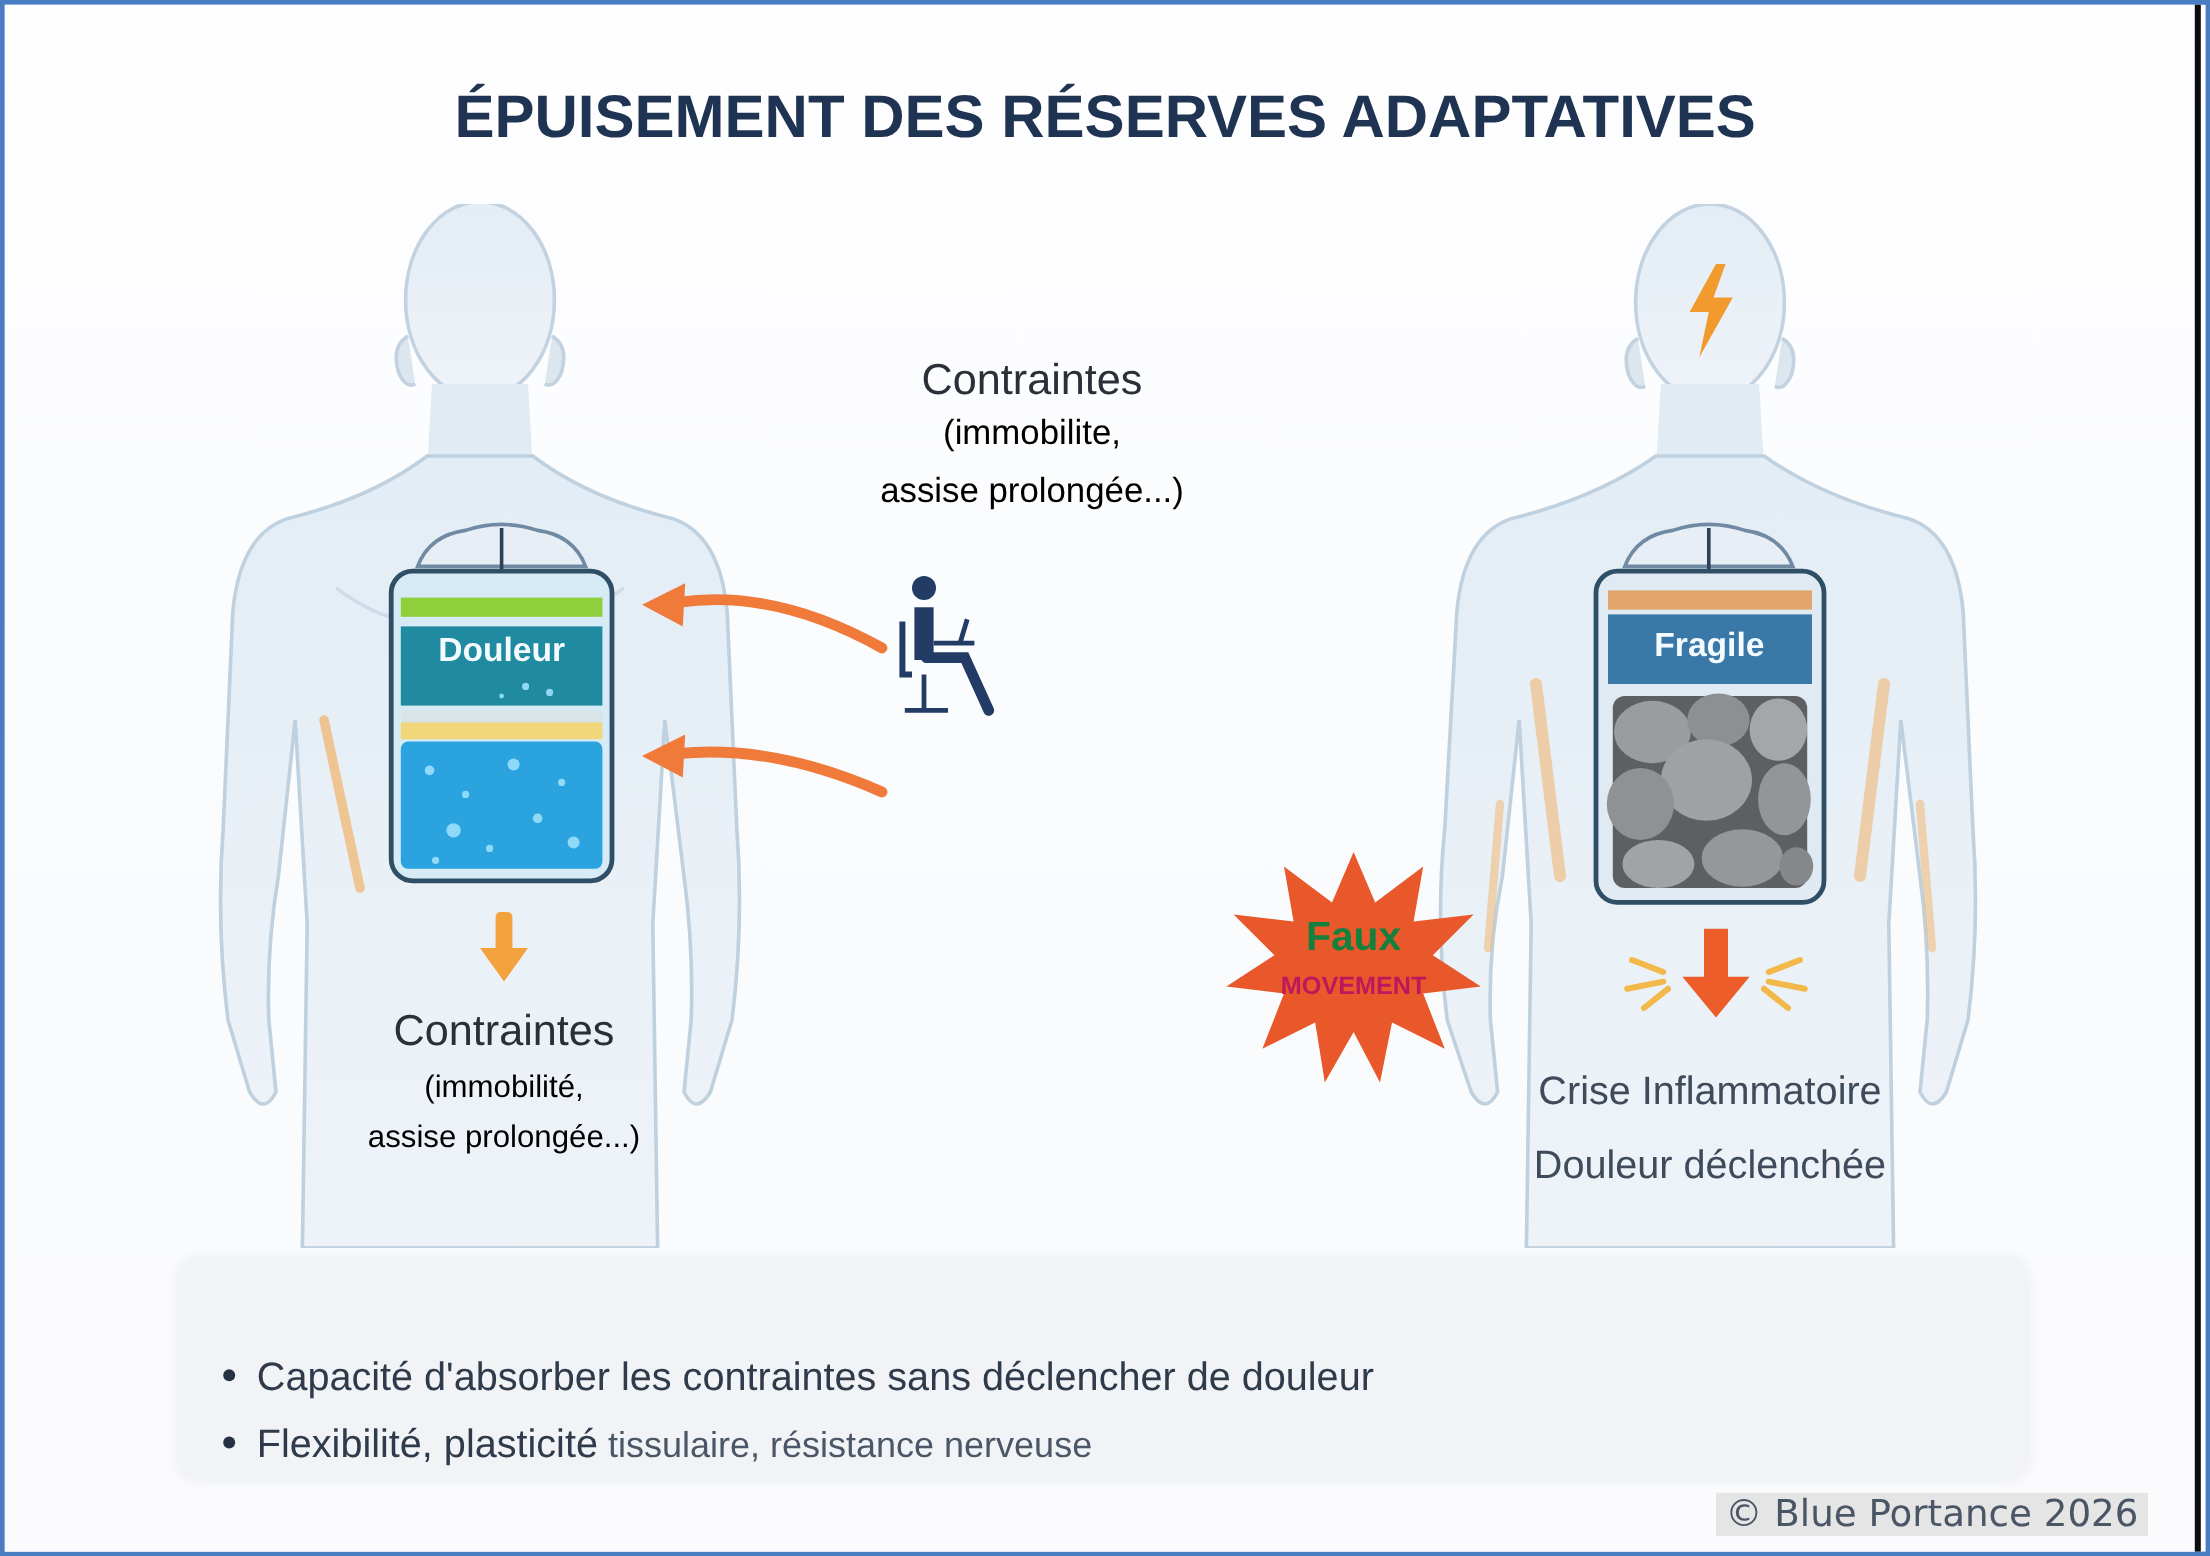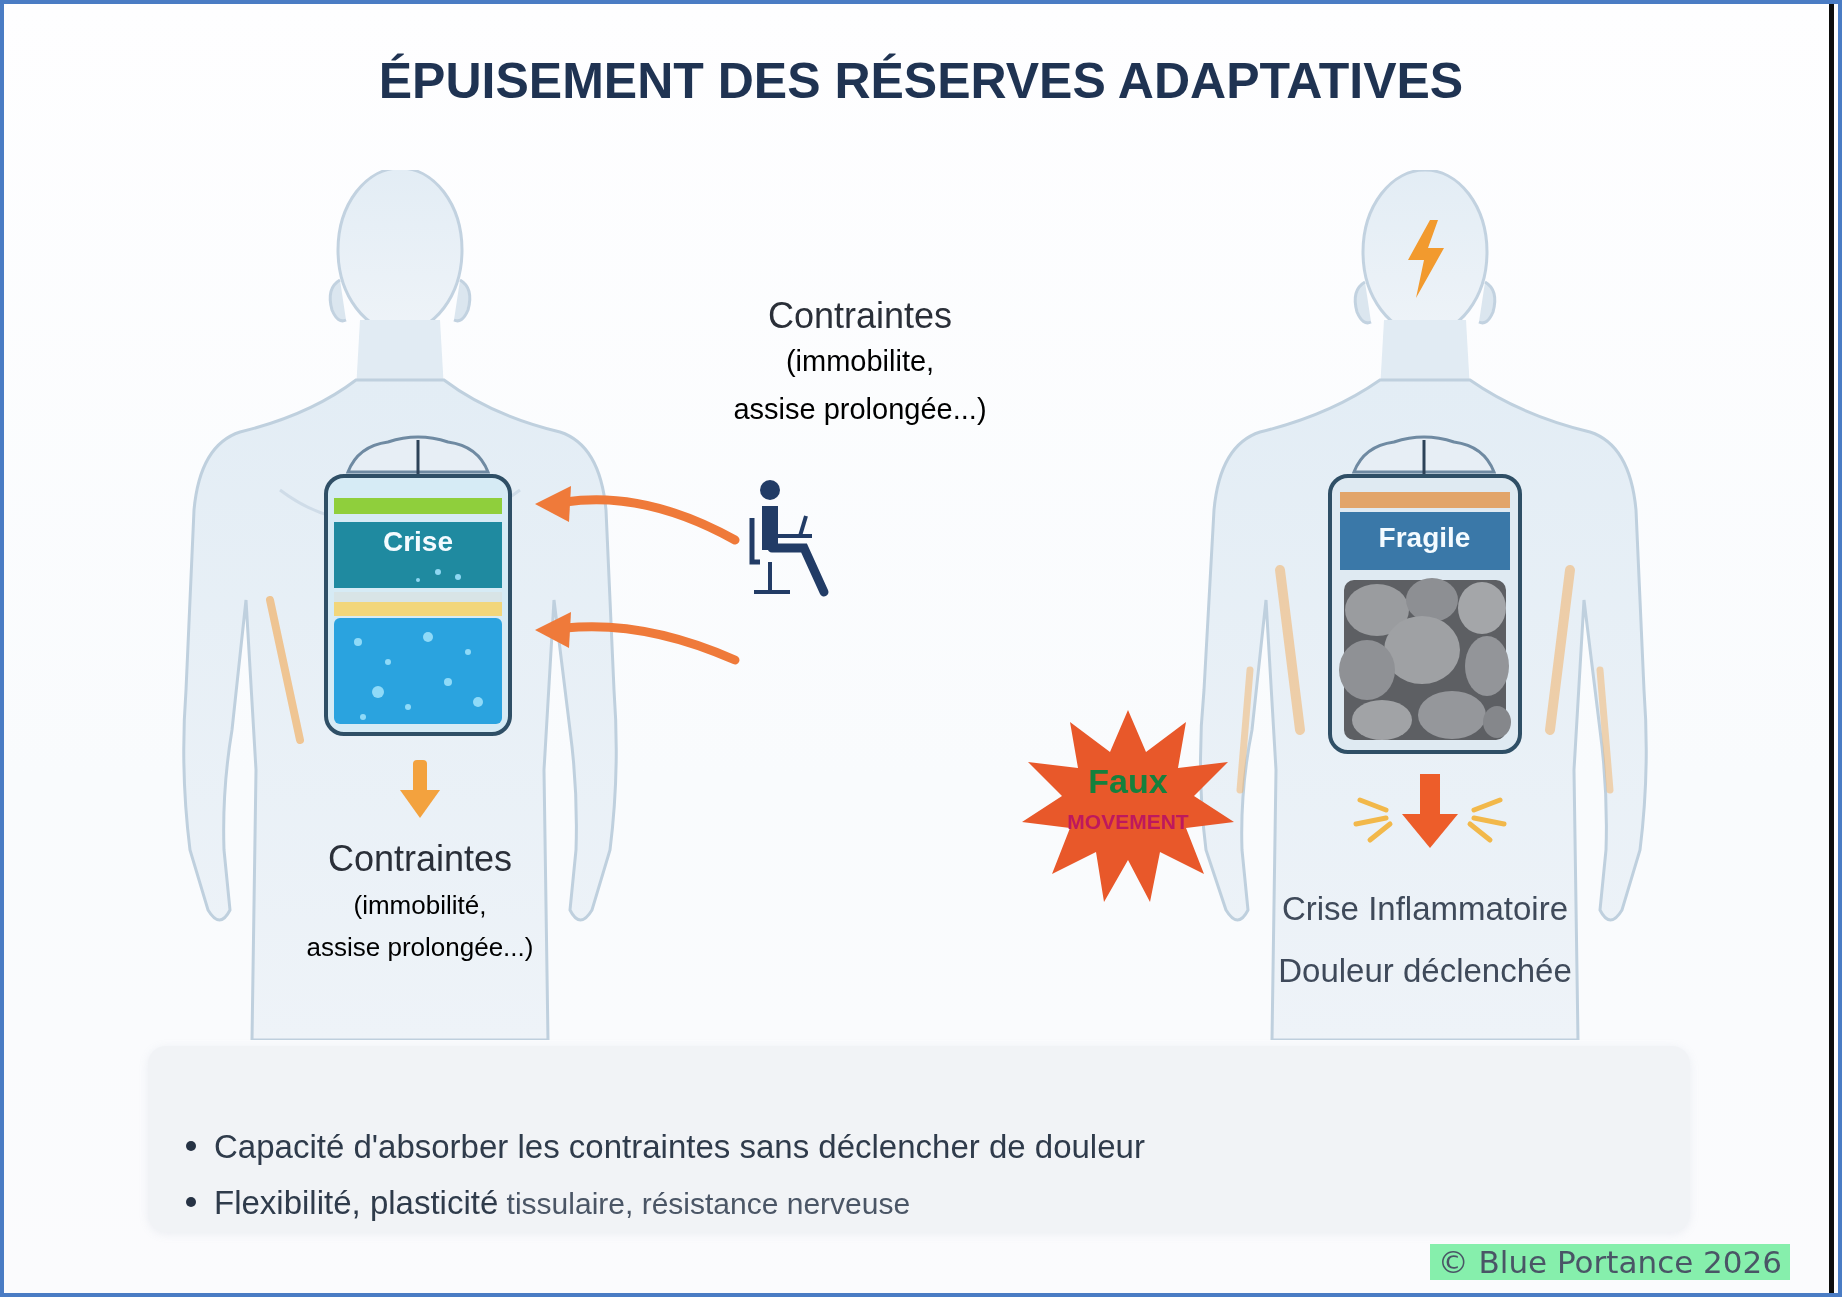--- a/index.html
+++ b/index.html
@@ -1,30 +1,30 @@
 <!DOCTYPE html>
 <html><head>
 <meta charset="utf-8">
 <style>
   html, body { margin:0; padding:0; }
   body { width:1842px; height:1297px; position:relative; overflow:hidden; background:#fdfdfe; font-family:"Liberation Sans", sans-serif; }
   .frame { position:absolute; left:0; top:0; width:1842px; height:1297px; box-sizing:border-box; border:4px solid #4a7cc4; border-right-width:4px; }
   .rightline { position:absolute; left:1829px; top:4px; width:5px; height:1289px; background:#0d0d0d; }
   .canvas { position:absolute; left:4px; top:4px; width:1825px; height:1289px; background:linear-gradient(180deg,#fefeff 0%, #f9fbfd 60%, #fbfbfd 100%); }
-  .title { position:absolute; left:0; width:1842px; top:52px; text-align:center; font-size:50px; font-weight:bold; color:#1f3352; letter-spacing:0px; }
+  .title { position:absolute; left:0; width:1842px; top:68px; text-align:center; font-size:50px; font-weight:bold; color:#1f3352; letter-spacing:0px; }
   .abs { position:absolute; }
   .txt-dark { color:#2a2f38; }
   .txt-mid { color:#000000; }
   .center { text-align:center; }
   .info-box { position:absolute; left:148px; top:1046px; width:1542px; height:186px; background:#f1f3f6; border-radius:18px; box-shadow:0 2px 10px rgba(150,160,180,0.15); }
   .info-title { position:absolute; left:38px; top:18px; font-size:38px; color:#283444; }
   .bullet-row { position:absolute; left:38px; font-size:33px; color:#2f3b4b; white-space:nowrap; }
   .bullet-row .dot { display:inline-block; width:10px; height:10px; border-radius:50%; background:#263244; margin-right:18px; vertical-align:middle; position:relative; top:-3px; }
   .light { color:#4b5666; font-size:30px; }
-  .copyright { position:absolute; right:52px; top:1244px; font-family:"DejaVu Sans", sans-serif; font-size:31px; color:#4a5566; background:#86efac; padding:0 8px; }
+  .copyright { position:absolute; right:52px; top:1244px; font-family:"DejaVu Sans", sans-serif; font-size:31px; color:#4a5566; background:#e5e5e5; padding:0 8px; }
   .jar-label { position:absolute; font-size:28px; color:#f4fbff; font-weight:bold; text-align:center; width:100%; }
   .starburst-text1 { position:absolute; width:100%; text-align:center; font-size:34px; font-weight:bold; color:#15803d; }
   .starburst-text2 { position:absolute; width:100%; text-align:center; font-size:21px; font-weight:bold; color:#be185d; }
 </style>
 </head>
 <body>
 
 <div class="frame"></div>
 <div class="canvas"></div>
 <div class="rightline"></div>
@@ -68,21 +68,21 @@
         <circle cx="60" cy="260" r="6"></circle>
         <circle cx="130" cy="250" r="4"></circle>
       <circle cx="90" cy="275" r="3"></circle>
         <circle cx="160" cy="270" r="5"></circle>
         <circle cx="45" cy="285" r="3"></circle>
       <circle cx="120" cy="140" r="3"></circle>
         <circle cx="140" cy="145" r="3"></circle>
         <circle cx="100" cy="148" r="2"></circle>
     </g>
   </svg>
-  <div class="jar-label" style="top:94px;">Crise</div>
+  <div class="jar-label" style="top:94px;">Douleur</div>
 </div>
 
 <svg class="abs" style="left:525px; top:480px;" width="220" height="200" viewBox="0 0 220 200">
   <path d="M210 60 Q120 10 40 22" stroke="#ef7a3a" stroke-width="9" fill="none" stroke-linecap="round"></path>
   <polygon points="10,24 46,6 44,42" fill="#ef7a3a"></polygon>
   <path d="M210 180 Q120 140 40 148" stroke="#ef7a3a" stroke-width="9" fill="none" stroke-linecap="round"></path>
   <polygon points="10,150 46,132 44,168" fill="#ef7a3a"></polygon>
 </svg>
 
 <svg class="abs" style="left:398px; top:758px;" width="44" height="64" viewBox="0 0 44 64">

